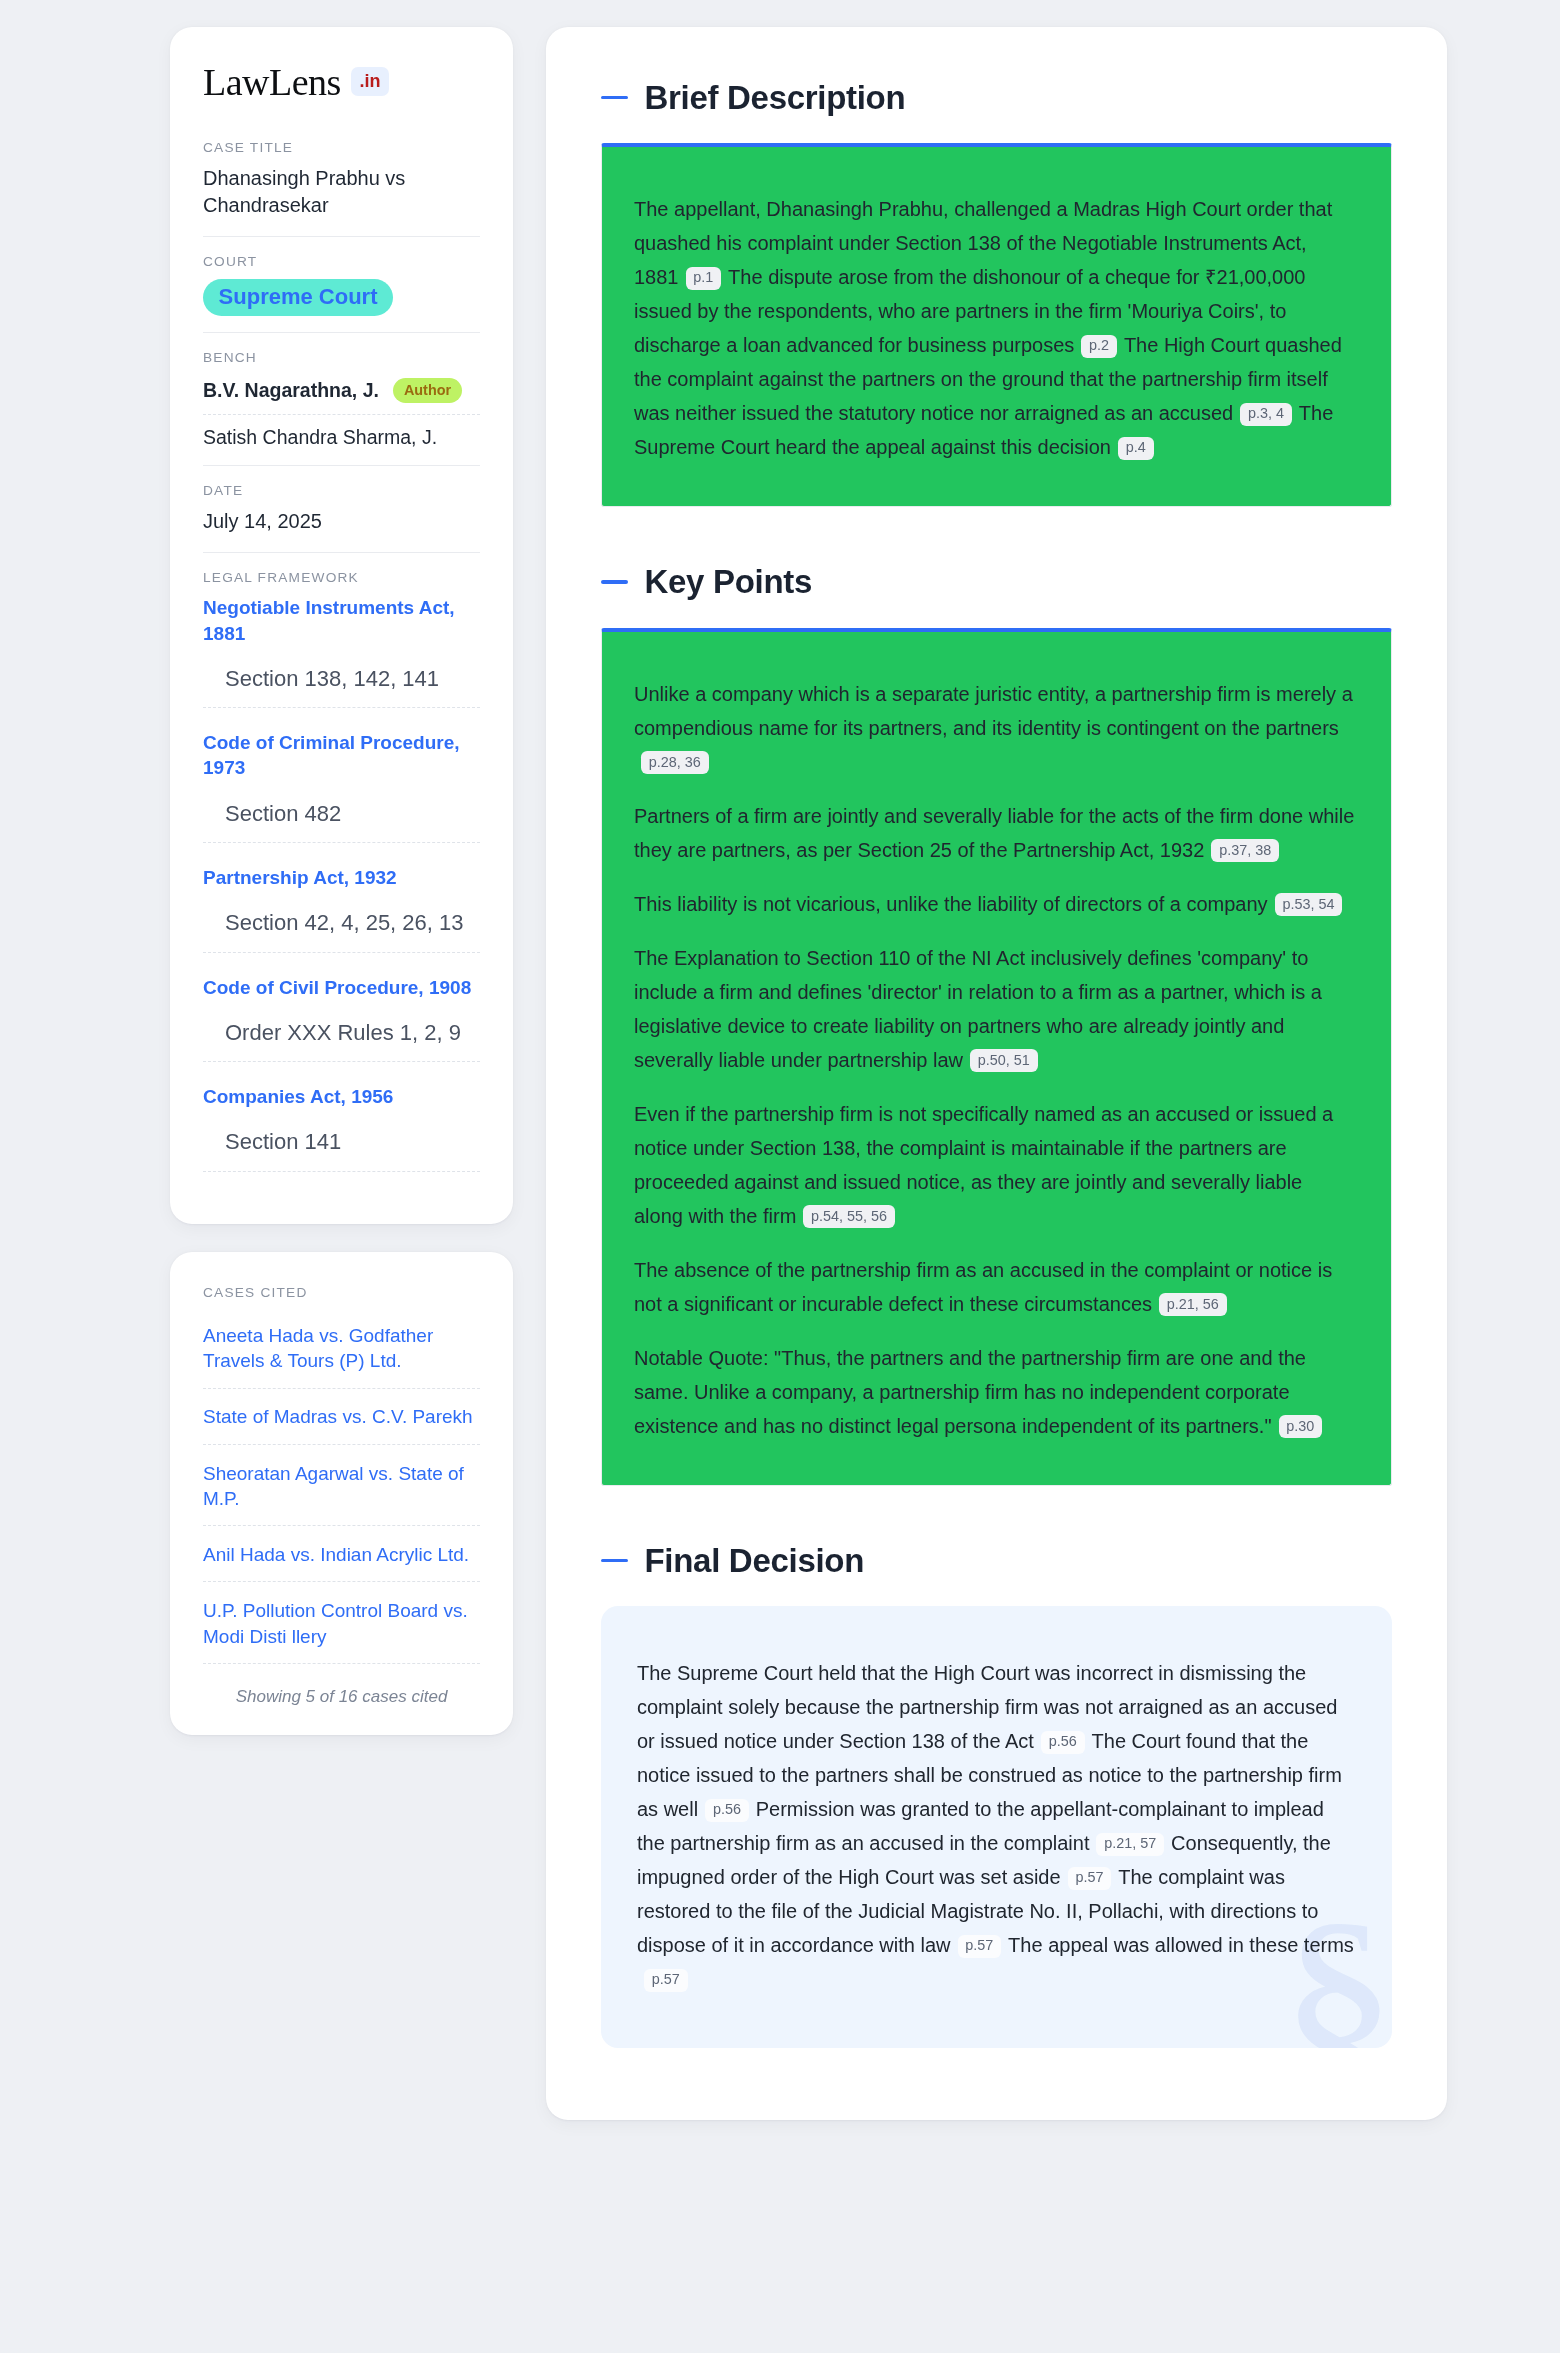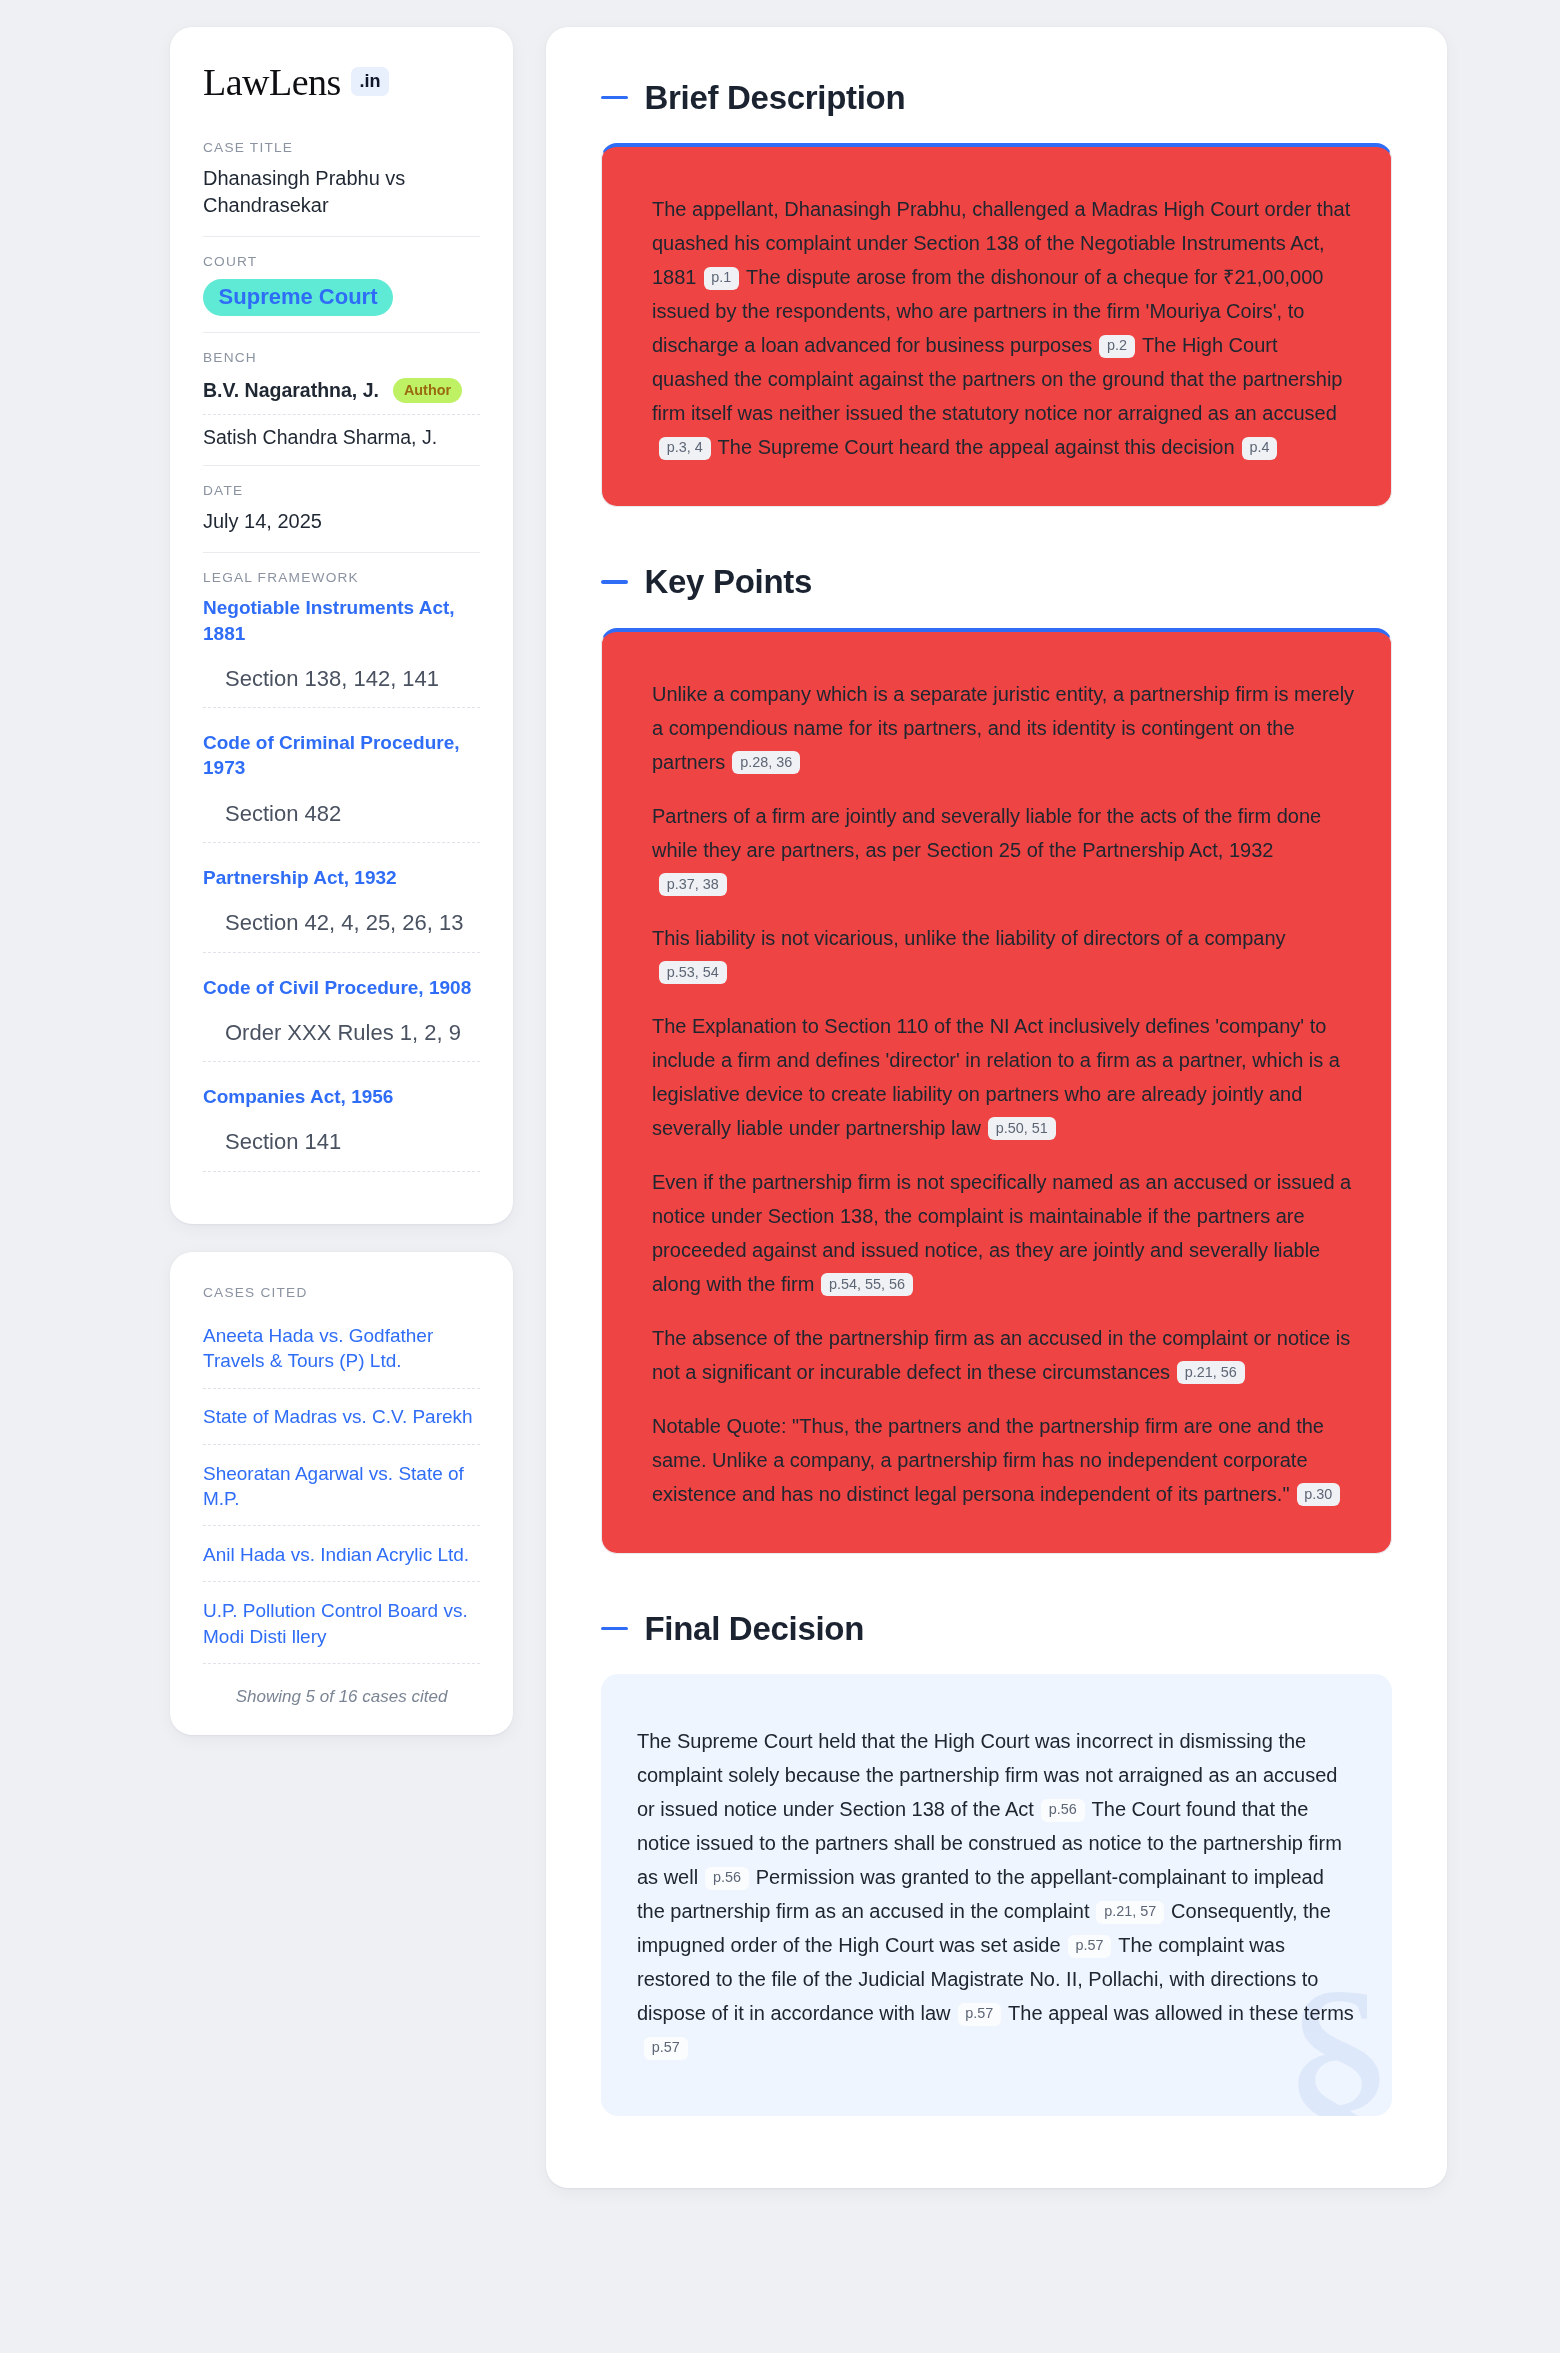--- a/index.html
+++ b/index.html
@@ -44,21 +44,21 @@
   }
   .brand-name {
     font-family: "Liberation Serif", serif;
     font-size: 38px;
     letter-spacing: -0.5px;
     color: #0d0f12;
     line-height: 1;
   }
   .brand-tld {
     background: #e8f0fe;
-    color: #0f172a;
+    color: #b91c1c;
     font-size: 18px;
     font-weight: bold;
     border-radius: 7px;
     padding: 5.5px 8.6px 6.2px 8.6px;
     line-height: 1;
   }
 
   .meta-block { padding-bottom: 16.4px; }
   .meta-block + .meta-block {
     border-top: 1.2px solid #e9ebef;
@@ -180,23 +180,23 @@
   .section-title {
     font-size: 33px;
     font-weight: bold;
     color: #1b2331;
     letter-spacing: -0.3px;
   }
 
   .panel {
     border: 1.2px solid #e9ebef;
     border-top: 4.7px solid #2f6df6;
-    border-radius: 16px;
-    padding: 45px 36px 42px 50px;
-    background: #ef4444;
+    border-radius: 3px;
+    padding: 45px 36px 42px 32px;
+    background: #22c55e;
   }
 
   .panel-decision {
     position: relative;
     overflow: hidden;
     background: #eef5fe;
     border: none;
     border-radius: 17px;
     padding: 50px 36px 52px 36px;
   }

